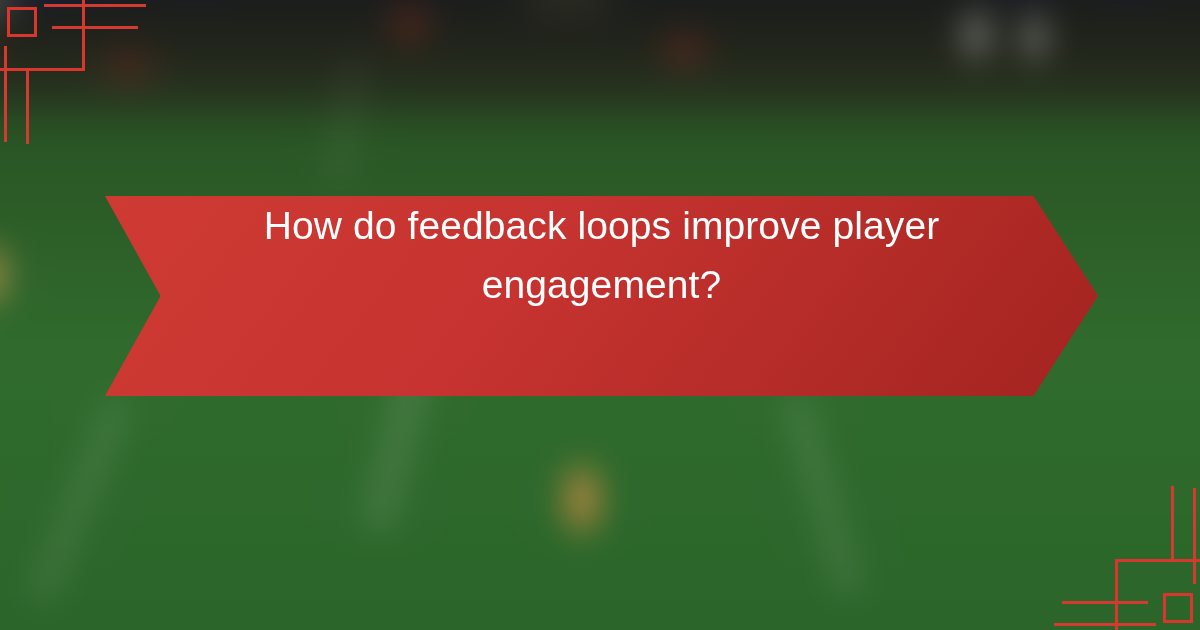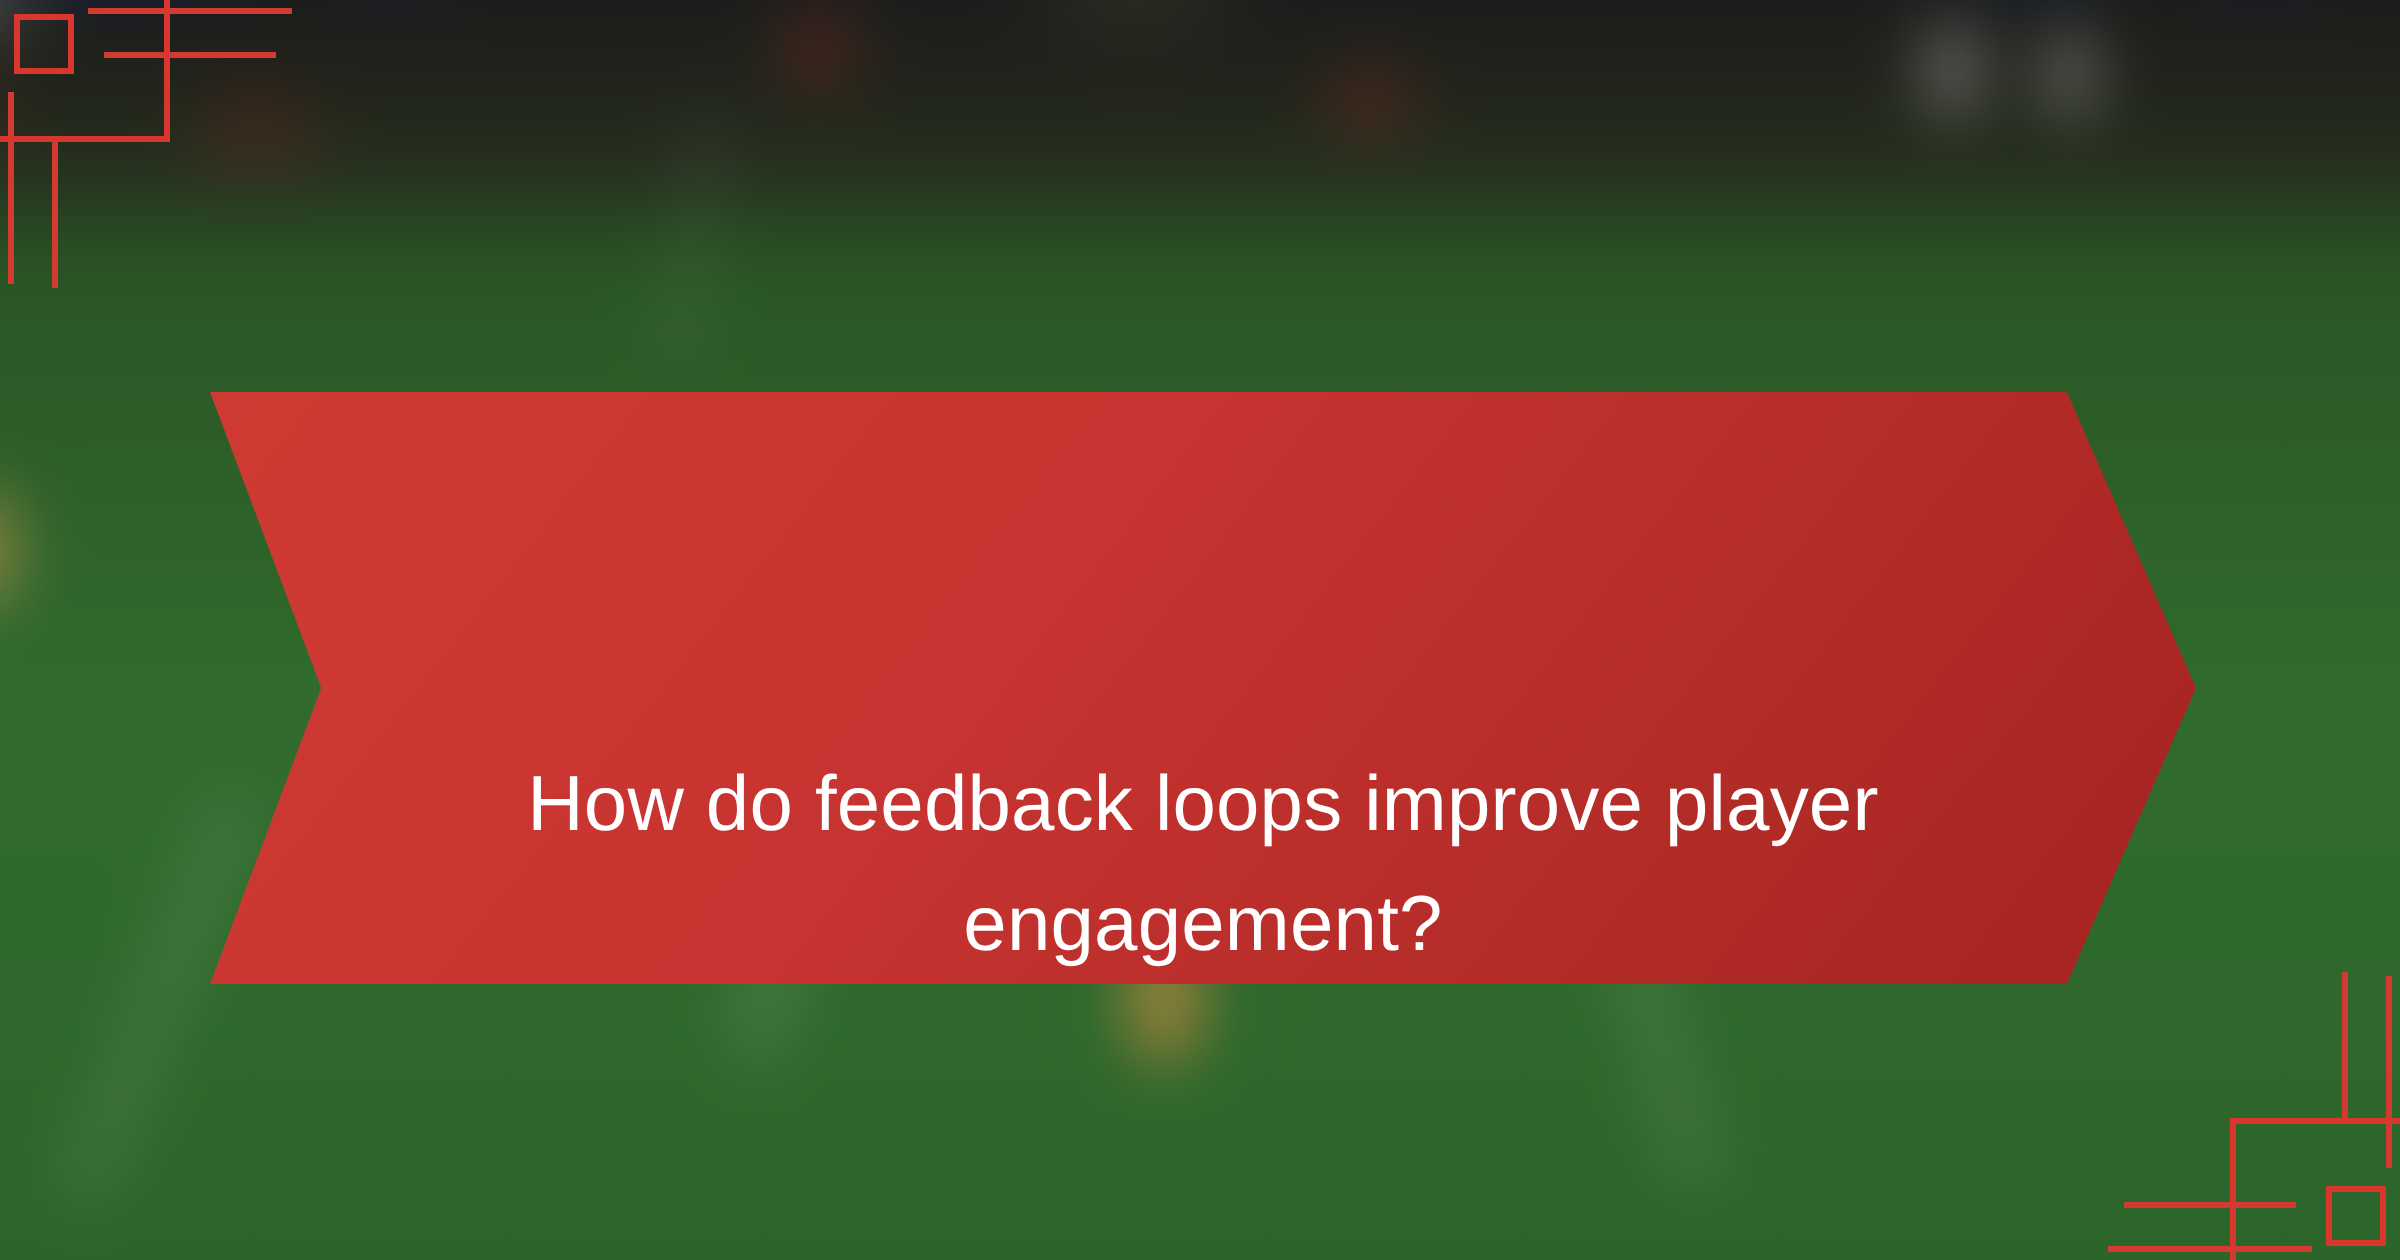--- a/index.html
+++ b/index.html
@@ -131,29 +131,29 @@
   
   .corner .v1 { left: 4px;   top: 46px; width: 3px;   height: 96px; }
   .corner .v2 { left: 26px;  top: 68px; width: 3px;   height: 76px; }
 
   
   .banner {
     position: absolute;
     left: 105px;
     top: 196px;
     width: 993px;
-    height: 296px;
+    height: 200px;
     background: linear-gradient(128deg, #cf3a33 0%, #c63330 42%, #b02a26 78%, #a32320 100%);
     -webkit-clip-path: polygon(0% 0%, 93.5% 0%, 100% 50%, 93.5% 100%, 0% 100%, 5.6% 50%);
     clip-path: polygon(0% 0%, 93.5% 0%, 100% 50%, 93.5% 100%, 0% 100%, 5.6% 50%);
     display: flex;
-    align-items: flex-end;
+    align-items: flex-start;
     justify-content: center;
     box-sizing: border-box;
-    padding: 16px 150px 0 150px;
+    padding: 0 150px 0 150px;
   }
 
   .banner-title {
     margin: 0;
     color: #ffffff;
     font-family: "Liberation Sans", sans-serif;
     font-size: 39px;
     font-weight: 400;
     line-height: 1.52;
     text-align: center;

